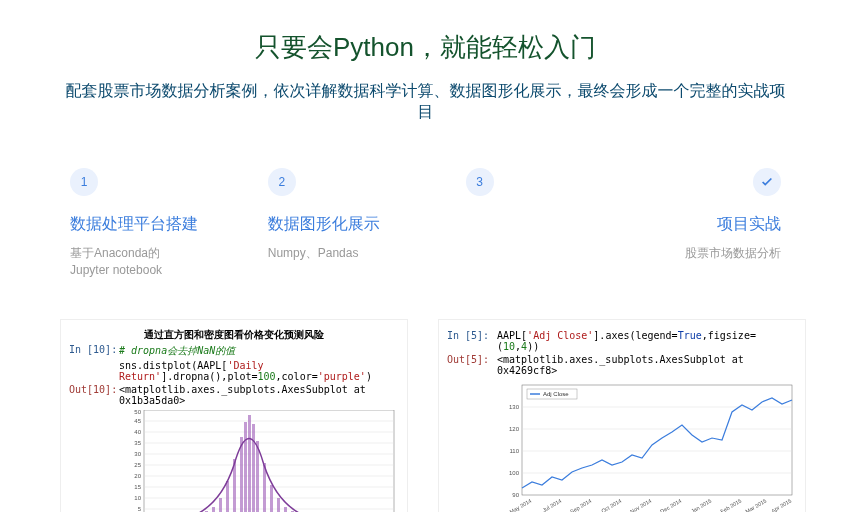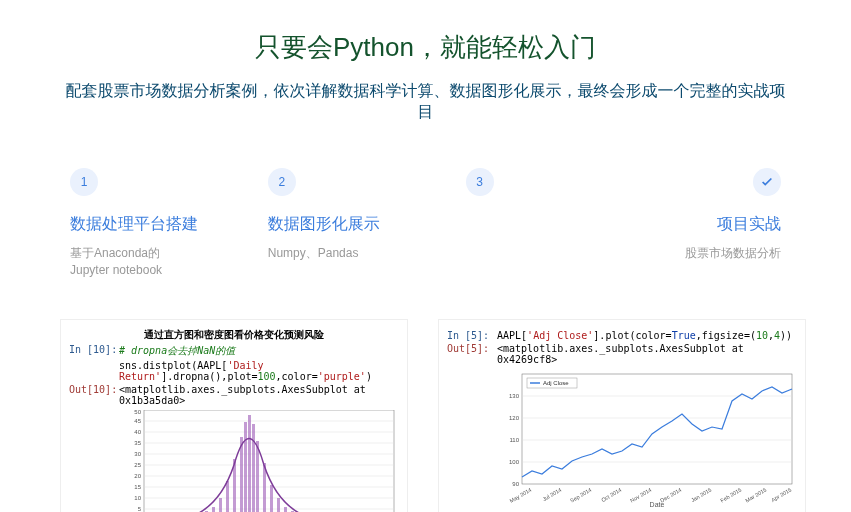--- a/index.html
+++ b/index.html
@@ -147,21 +147,21 @@
               <text x="270" y="118">0.10</text>
           </g>
           <text x="150" y="128" font-size="7" fill="#555" text-anchor="middle">Daily Return</text>
         </svg>
       </div>
     </div>
 
     <div class="chart-panel">
       <div class="code-line">
         <span class="prompt">In [5]:</span>
-        <span><span class="kw1">AAPL[</span><span class="str">'Adj Close'</span><span class="kw1">].plot(color=</span><span class="blue">True</span><span class="kw1">,figsize=(</span><span class="num">10</span><span class="kw1">,</span><span class="num">4</span><span class="kw1">))</span></span>
+        <span><span class="kw1">AAPL[</span><span class="str">'Adj Close'</span><span class="kw1">].axes(legend=</span><span class="blue">True</span><span class="kw1">,figsize=(</span><span class="num">10</span><span class="kw1">,</span><span class="num">4</span><span class="kw1">))</span></span>
       </div>
       <div class="code-line">
         <span class="out-prompt">Out[5]:</span>
         <span class="kw1">&lt;matplotlib.axes._subplots.AxesSubplot at 0x4269cf8&gt;</span>
       </div>
       <div class="plot-area">
         <svg class="line-svg" width="300" height="140">
           <rect x="25" y="5" width="270" height="110" fill="#fff" stroke="#666" stroke-width="0.5"></rect>
           <g stroke="#ddd" stroke-width="0.5">
             <line x1="25" y1="27" x2="295" y2="27"></line>

